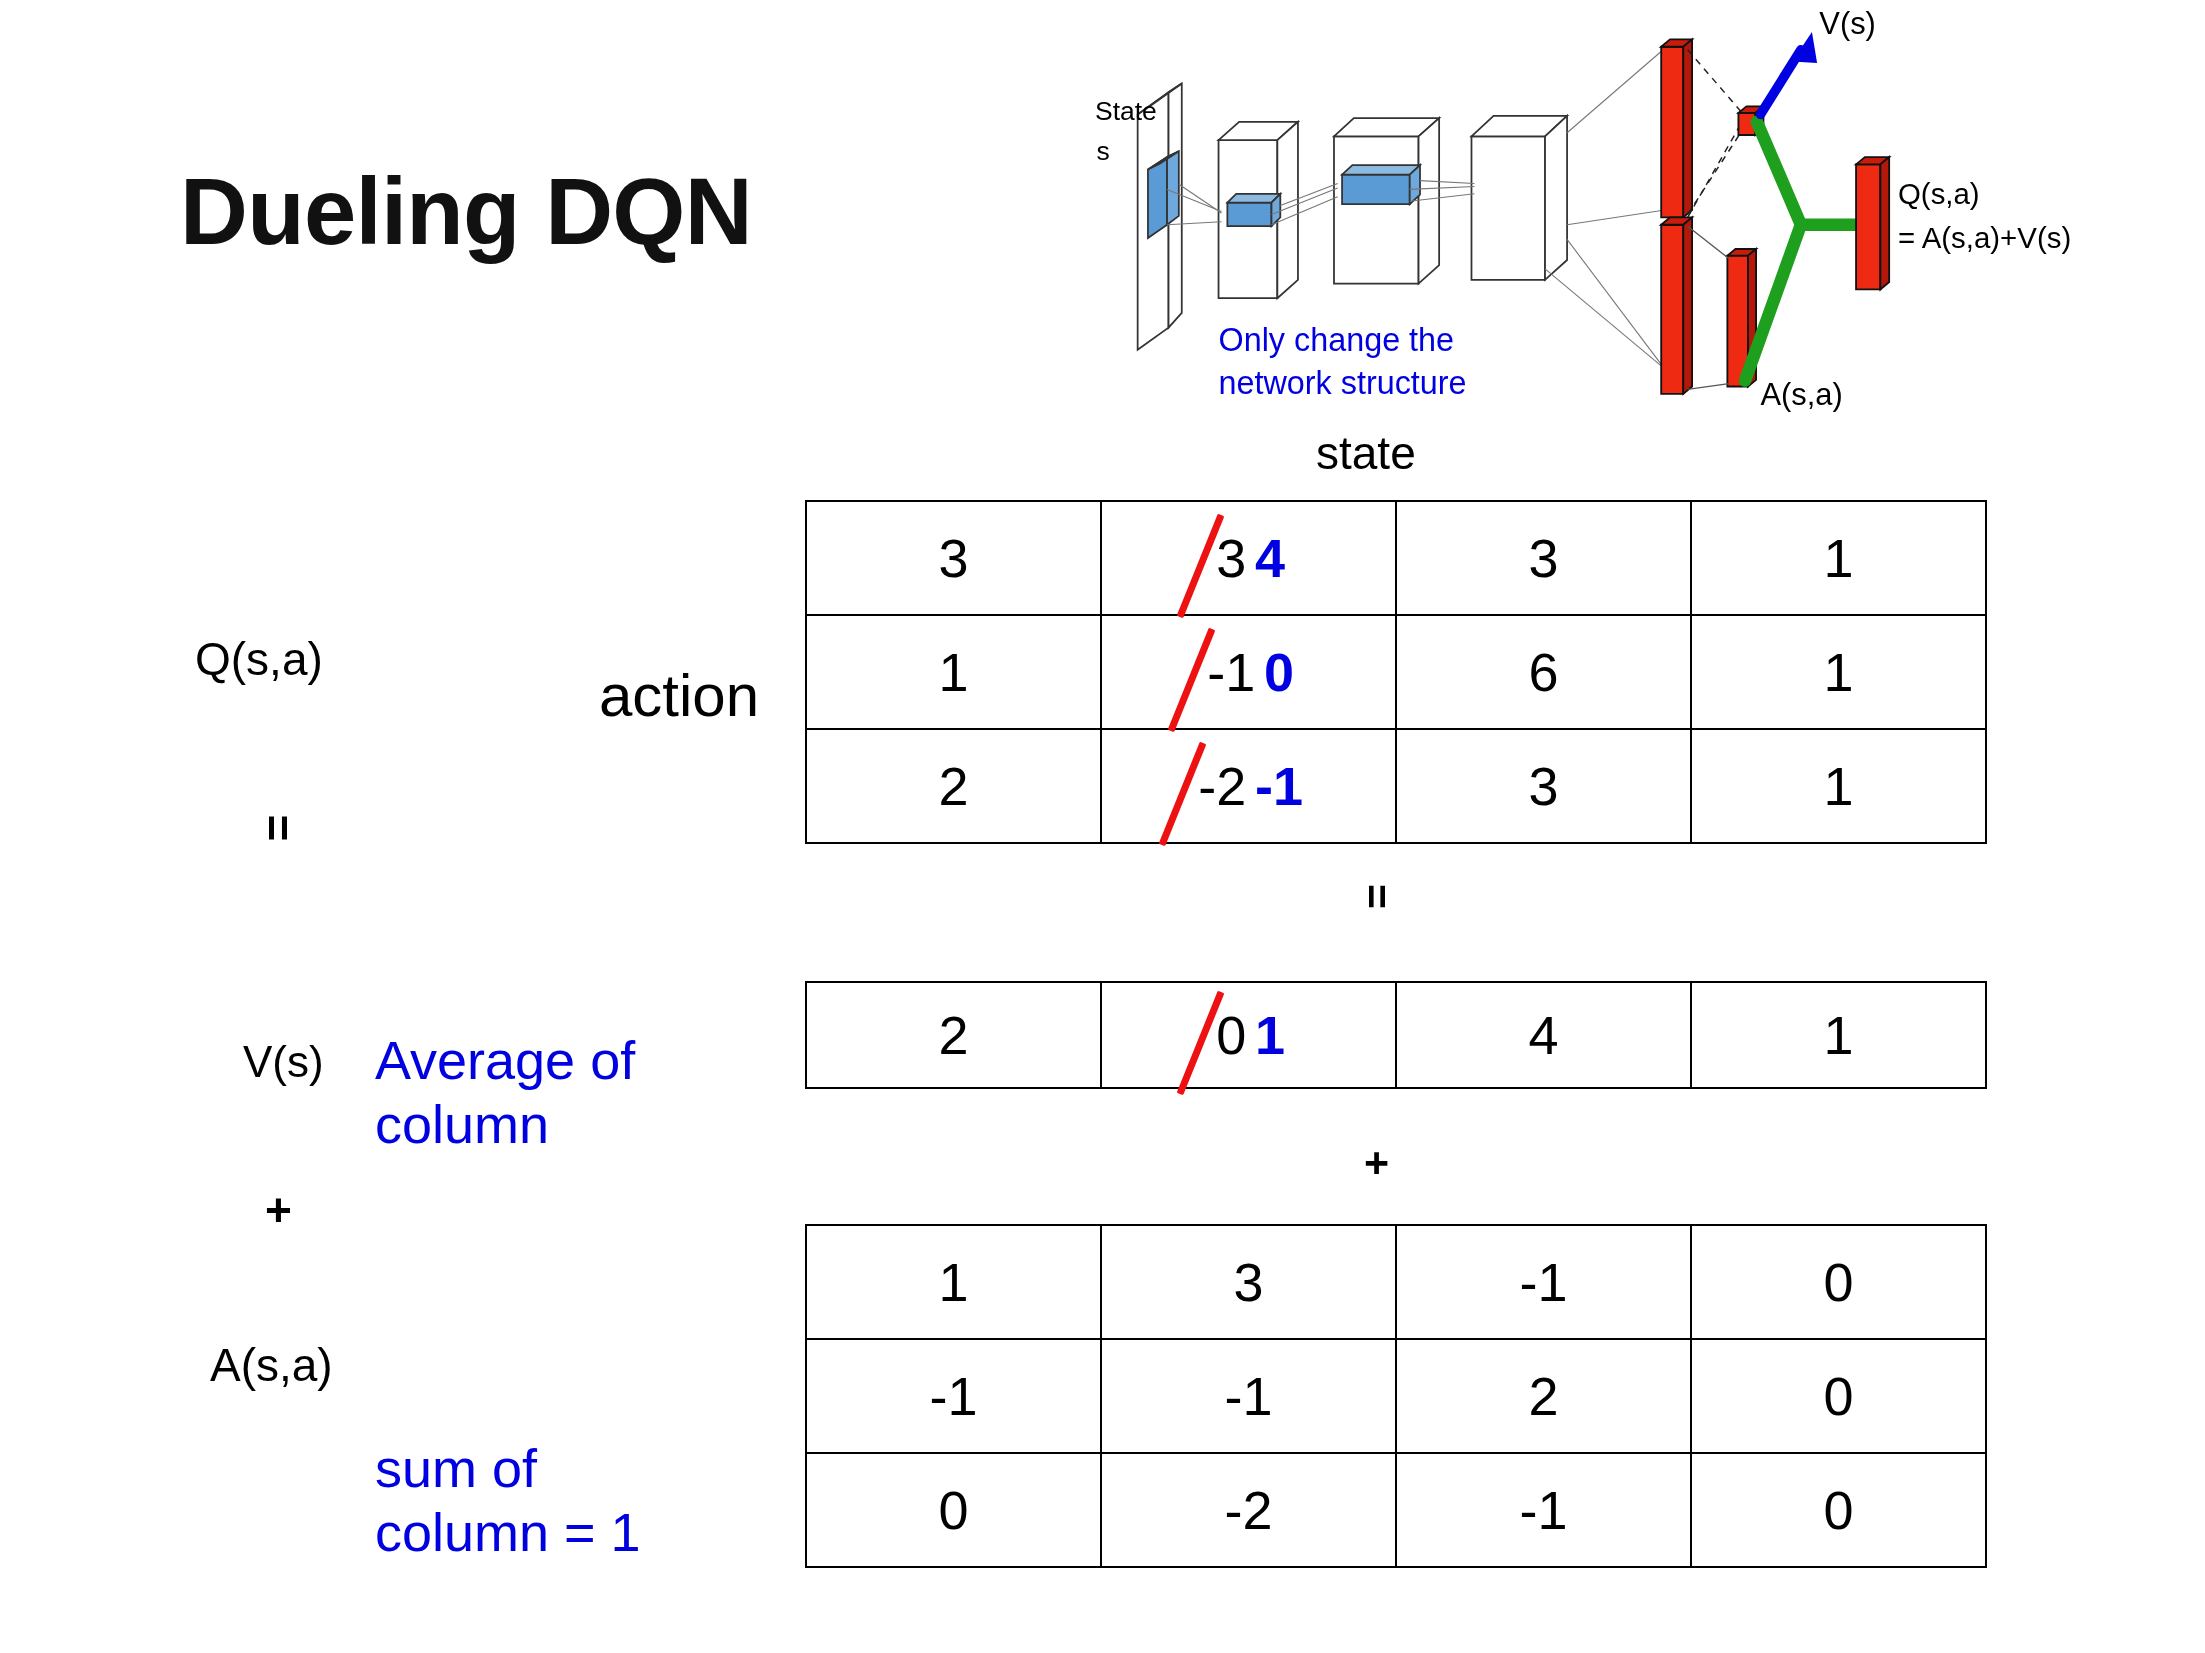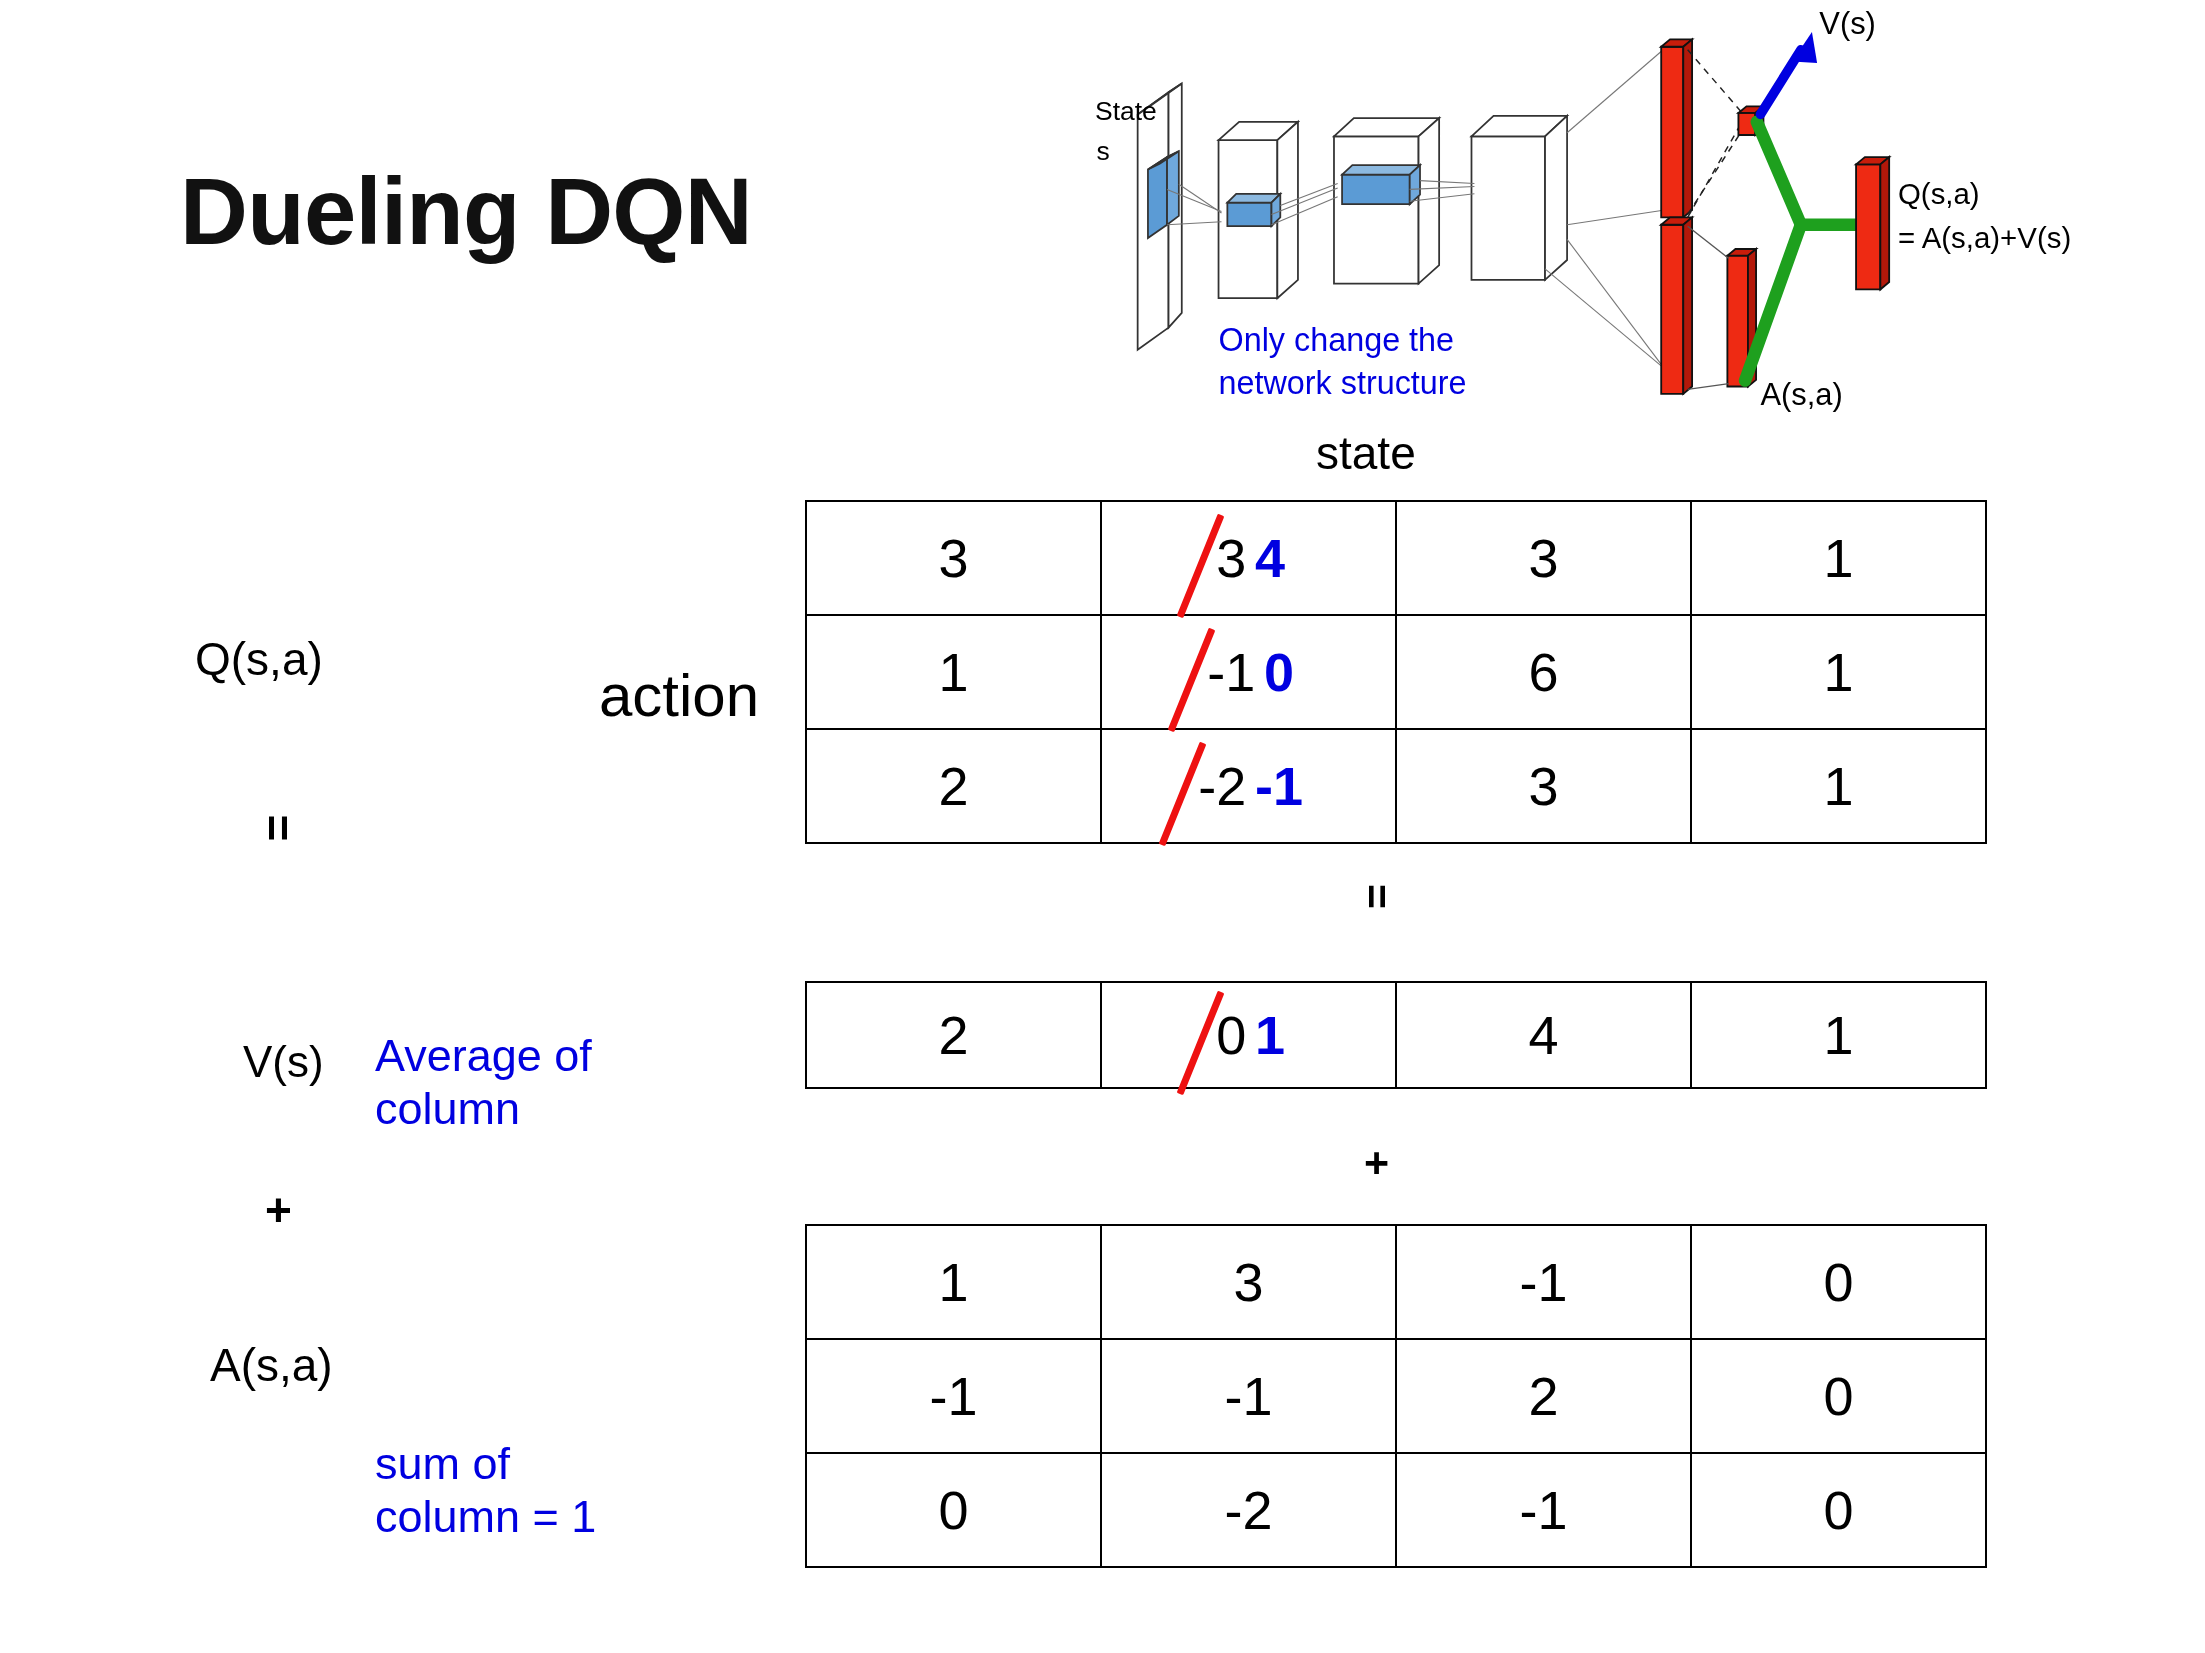--- a/index.html
+++ b/index.html
@@ -30,21 +30,21 @@
   .op-left{font-size:46px;line-height:1;font-weight:700;color:#000;}
   #eq-left{left:265px;top:805px;transform:rotate(90deg);transform-origin:center;}
   #plus-left{left:265px;top:1187px;}
 
   
   .op-mid{font-size:43px;line-height:1;font-weight:700;color:#000;}
   #eq-mid{left:1364px;top:875px;transform:rotate(90deg);transform-origin:center;}
   #plus-mid{left:1364px;top:1141px;}
 
   
-  .note{color:#0000E0;font-size:45px;line-height:1.18;white-space:pre-line;}
+  .note{color:#0000E0;font-size:54px;line-height:1.18;white-space:pre-line;}
   #note-average{left:375px;top:1029px;}
   #note-sum{left:375px;top:1437px;}
 
   
   .tbl{border-collapse:collapse;table-layout:fixed;}
   .tbl td{border:2.2px solid #000;width:293px;height:112px;text-align:center;
           vertical-align:middle;font-size:54px;position:relative;padding:0;}
   #table-q{left:805px;top:500px;}
   #table-v{left:805px;top:981px;}
   #table-a{left:805px;top:1224px;}

